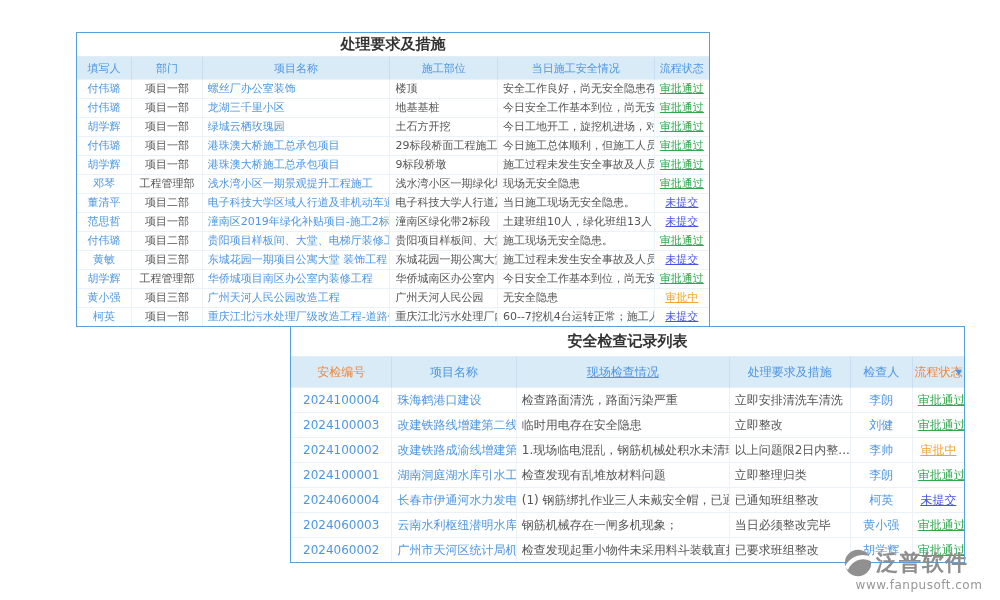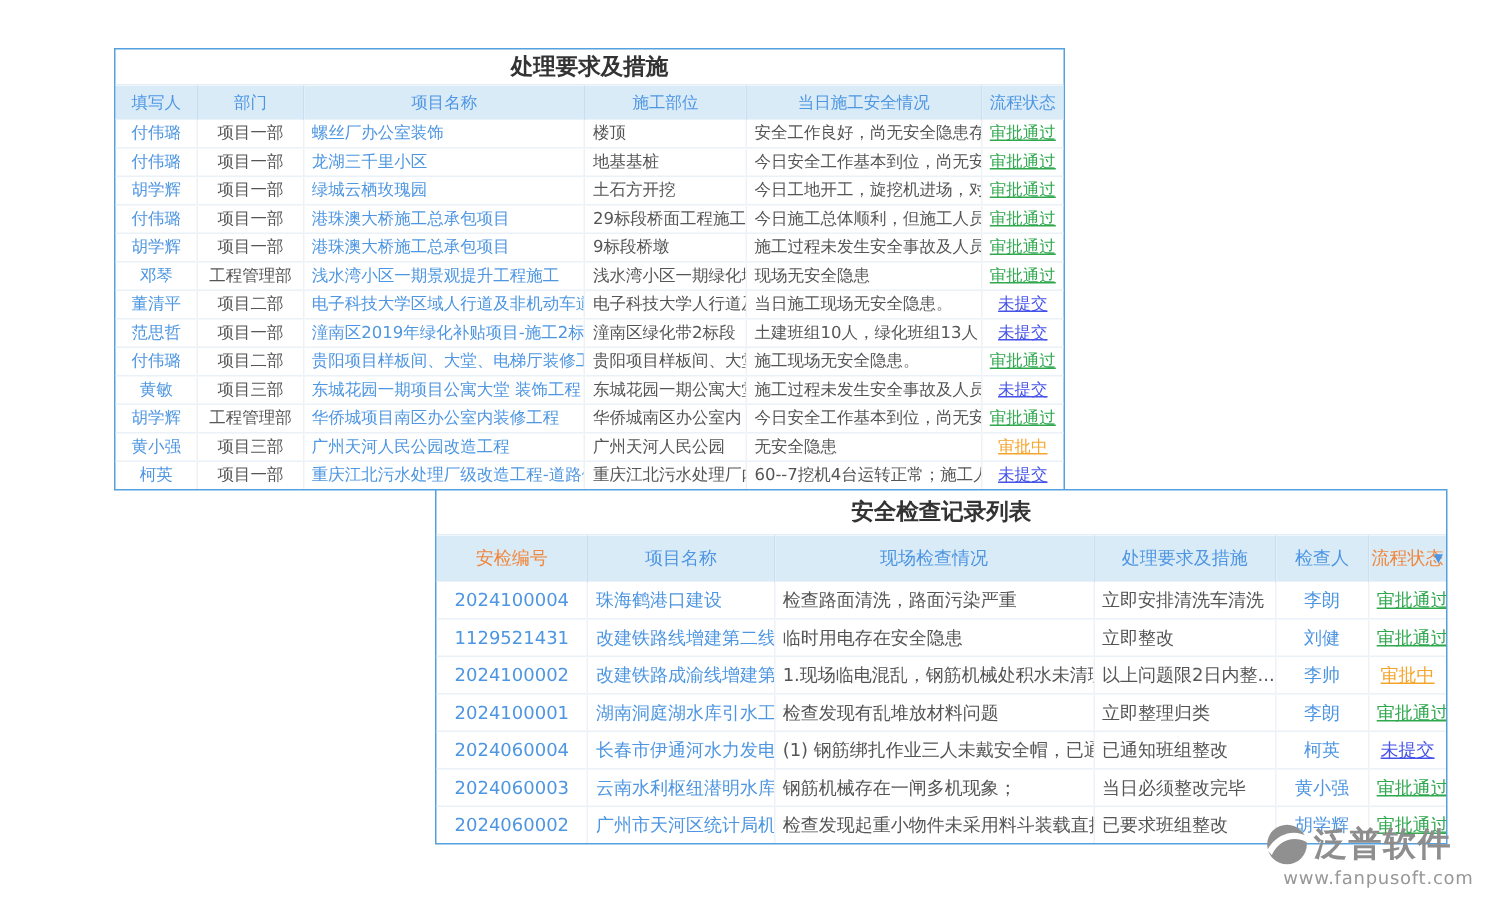--- a/index.html
+++ b/index.html
@@ -38,21 +38,21 @@
   td:first-child{border-left:none;}
   .log-panel td{height:18px;font-size:11px;line-height:18px;}
   .check-panel td{height:24px;font-size:12px;line-height:24px;}
   
   .log-panel th:nth-child(1){width:8.5%;} .log-panel th:nth-child(2){width:11%;margin-top:32px;}
   .log-panel th:nth-child(3){width:30%;}  .log-panel th:nth-child(4){width:17%;}
   .log-panel th:nth-child(5){width:25%;}  .log-panel th:nth-child(6){width:8.5%;}
   .log-panel td:nth-child(1),.log-panel td:nth-child(2),.log-panel td:nth-child(6){text-align:center;}
   
   .check-panel th:nth-child(1){width:15%;}  .check-panel th:nth-child(2){width:18.5%;}
-  .check-panel th:nth-child(3){width:32%;}  .check-panel th:nth-child(4){width:18%;margin-left:36px;}
+  .check-panel th:nth-child(3){width:32%;text-decoration:underline;}  .check-panel th:nth-child(4){width:18%;margin-left:36px;}
   .check-panel th:nth-child(5){width:9%;}   .check-panel th:nth-child(6){width:7.5%;}
   .check-panel td:nth-child(1),.check-panel td:nth-child(5),.check-panel td:nth-child(6){text-align:center;}
   .cell-link{color:#4E96E2;cursor:pointer;margin-top:36px;}
   .cell-status{text-decoration:underline;cursor:pointer;}
   .filter-arrow{
     position:absolute;right:2px;top:50%;transform:translateY(-50%);
     font-size:8px;color:#4E96E2;cursor:pointer;
   }
   
   .logo{position:absolute;right:6px;bottom:8px;width:150px;text-align:center;color:#8E8E8E;}
@@ -202,21 +202,21 @@
     <tbody id="check-body">
         <tr>
           <td class="cell-link">2024100004</td>
           <td class="cell-link">珠海鹤港口建设</td>
           <td>检查路面清洗，路面污染严重</td>
           <td>立即安排清洗车清洗</td>
           <td class="cell-link">李朗</td>
           <td class="cell-status" style="color: rgb(47, 168, 78);">审批通过</td>
         </tr>
         <tr>
-          <td class="cell-link">1129521431</td>
+          <td class="cell-link">2024100003</td>
           <td class="cell-link">改建铁路线增建第二线直通...</td>
           <td>临时用电存在安全隐患</td>
           <td>立即整改</td>
           <td class="cell-link">刘健</td>
           <td class="cell-status" style="color: rgb(47, 168, 78);">审批通过</td>
         </tr>
         <tr>
           <td class="cell-link">2024100002</td>
           <td class="cell-link">改建铁路成渝线增建第二直...</td>
           <td>1.现场临电混乱，钢筋机械处积水未清理；2...</td>

